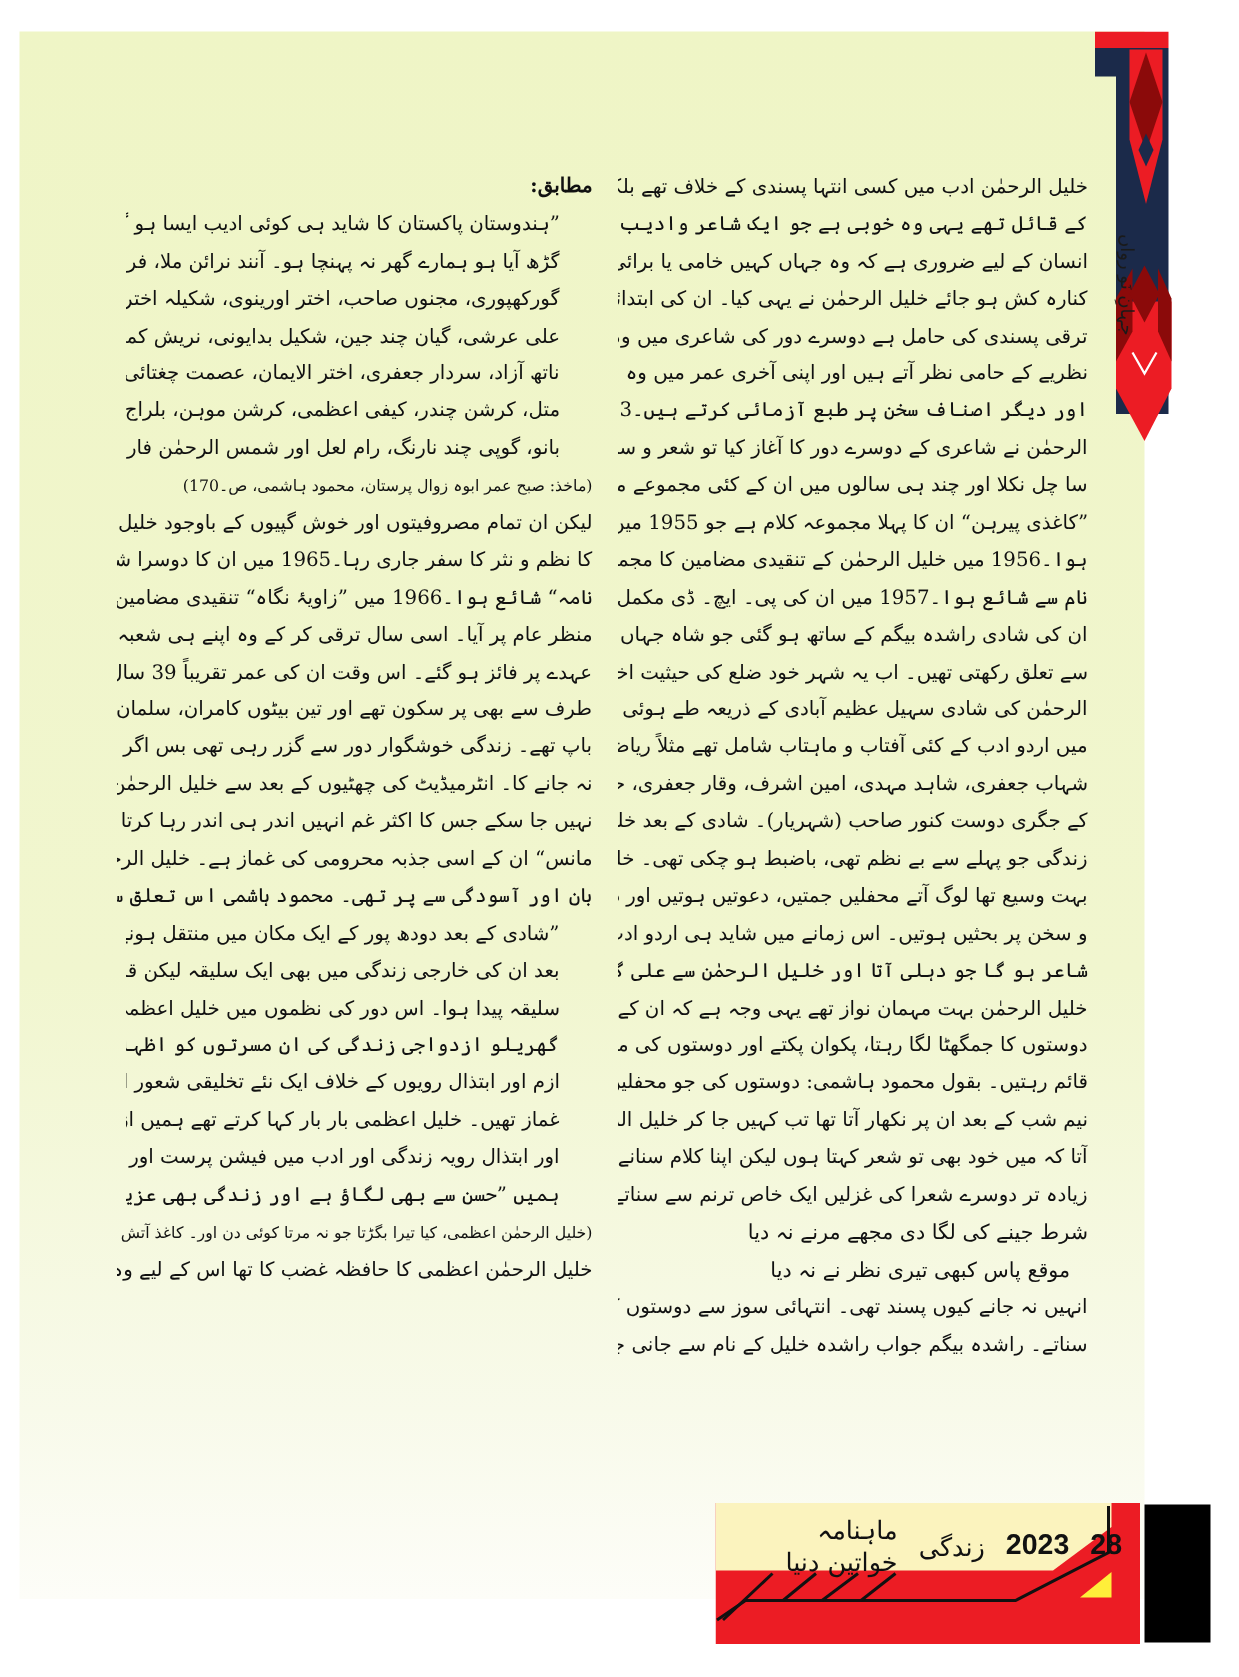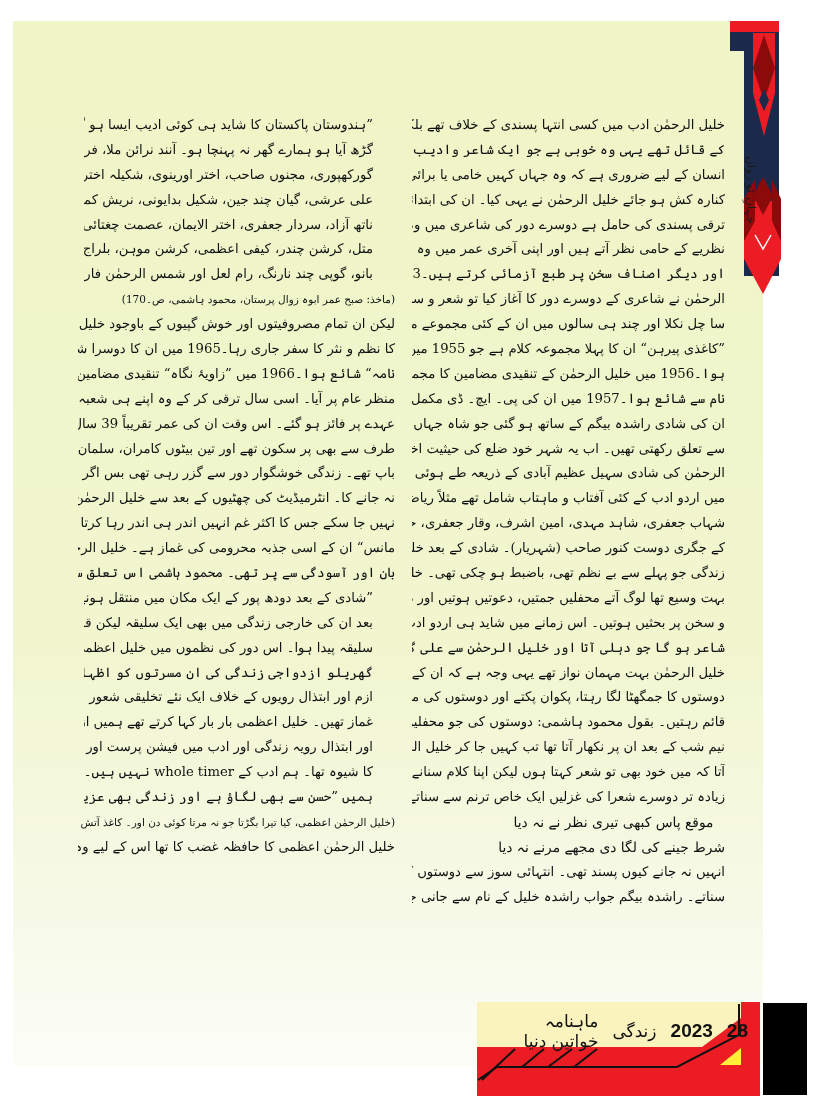--- a/index.html
+++ b/index.html
@@ -90,30 +90,31 @@
       <div class="line">و سخن پر بحثیں ہوتیں۔ اس زمانے میں شاید ہی اردو ادب کا کوئی ایسا ادیب یا</div>
       <div class="line">شاعر ہو گا جو دہلی آتا اور خلیل الرحمٰن سے علی گڑھ ملنے کے لیے نہ جاتا ہو۔</div>
       <div class="line">خلیل الرحمٰن بہت مہمان نواز تھے یہی وجہ ہے کہ ان کے گھر میں ہر وقت</div>
       <div class="line">دوستوں کا جمگھٹا لگا رہتا، پکوان پکتے اور دوستوں کی محفلیں دیر رات تک</div>
       <div class="line">قائم رہتیں۔ بقول محمود ہاشمی: دوستوں کی جو محفلیں شام کو شروع ہوتی تھیں</div>
       <div class="line">نیم شب کے بعد ان پر نکھار آتا تھا تب کہیں جا کر خلیل الرحمٰن اعظمی کو یاد</div>
       <div class="line">آتا کہ میں خود بھی تو شعر کہتا ہوں لیکن اپنا کلام سنانے سے پہلے تک وہ</div>
       <div class="line last">زیادہ تر دوسرے شعرا کی غزلیں ایک خاص ترنم سے سناتے رہتے تھے۔</div>
     </div>
   <div id="right-verse">
+      <div class="line verse last">شرط جینے کی لگا دی مجھے مرنے نہ دیا</div>
       <div class="line verse">موقع پاس کبھی تیری نظر نے نہ دیا</div>
-      <div class="line verse last">شرط جینے کی لگا دی مجھے مرنے نہ دیا</div>
     </div>
   <div id="right-closing">
       <div class="line">انہیں نہ جانے کیوں پسند تھی۔ انتہائی سوز سے دوستوں کو</div>
       <div class="line">سناتے۔ راشدہ بیگم جواب راشدہ خلیل کے نام سے جانی جاتی ہیں کے</div>
     </div>
 </div>
 
 <div class="column col-left">
+  <div class="line last heading">مطابق:</div>
   <div id="left-quote" class="quote-block">
       <div class="line">”ہندوستان پاکستان کا شاید ہی کوئی ادیب ایسا ہو گا جو علی</div>
       <div class="line">گڑھ آیا ہو ہمارے گھر نہ پہنچا ہو۔ آنند نرائن ملا، فراق</div>
       <div class="line">گورکھپوری، مجنوں صاحب، اختر اورینوی، شکیلہ اختر، امتیاز</div>
       <div class="line">علی عرشی، گیان چند جین، شکیل بدایونی، نریش کمار شاد، جگن</div>
       <div class="line">ناتھ آزاد، سردار جعفری، اختر الایمان، عصمت چغتائی، گوپال</div>
       <div class="line">متل، کرشن چندر، کیفی اعظمی، کرشن موہن، بلراج کومل، سلمیٰ</div>
       <div class="line last">بانو، گوپی چند نارنگ، رام لعل اور شمس الرحمٰن فاروقی وغیرہ۔</div>
     </div>
   <div class="line last ref">(ماخذ: صبح عمر ابوہ زوال پرستان، محمود ہاشمی، ص۔170)</div>
@@ -131,21 +132,20 @@
       <div class="line last">بان اور آسودگی سے پر تھی۔ محمود ہاشمی اس تعلق سے رقم طراز ہیں:</div>
     </div>
   <div id="left-quote2" class="quote-block">
       <div class="line">”شادی کے بعد دودھ پور کے ایک مکان میں منتقل ہونے کے</div>
       <div class="line">بعد ان کی خارجی زندگی میں بھی ایک سلیقہ لیکن قلندرانہ شان والا</div>
       <div class="line">سلیقہ پیدا ہوا۔ اس دور کی نظموں میں خلیل اعظمی نے</div>
       <div class="line">گھریلو ازدواجی زندگی کی ان مسرتوں کو اظہار کا محور بنایا جو ہمیں</div>
       <div class="line">ازم اور ابتذال رویوں کے خلاف ایک نئے تخلیقی شعور اور آگہی کی</div>
       <div class="line">غماز تھیں۔ خلیل اعظمی بار بار کہا کرتے تھے ہمیں ازم</div>
       <div class="line">اور ابتذال رویہ زندگی اور ادب میں فیشن پرست اور ترقی پسندوں</div>
-      <div class="line last">کا شیوہ تھا۔ ہم ادب کے whole timer نہیں ہیں۔</div>
       <div class="line last">ہمیں ”حسن سے بھی لگاؤ ہے اور زندگی بھی عزیز ہے۔“</div>
     </div>
   <div class="line ref">(خلیل الرحمٰن اعظمی، کیا تیرا بگڑتا جو نہ مرتا کوئی دن اور۔ کاغذ آتش زدہ، ص 598،</div>
   <div class="line last">خلیل الرحمٰن اعظمی کا حافظہ غضب کا تھا اس کے لیے وہ حلقہ</div>
 </div>
 
 <svg class="footer" viewBox="0 0 283 94">
   <rect x="0" y="0" width="283" height="94" fill="#ec1c24"></rect>
   <polygon points="0,0 264,0 264,16 225,45 0,45" fill="#fbf3be"></polygon>
   <polyline points="1,78 20,65 200,65 262,33 262,2" fill="none" stroke="#111" stroke-width="2"></polyline>

